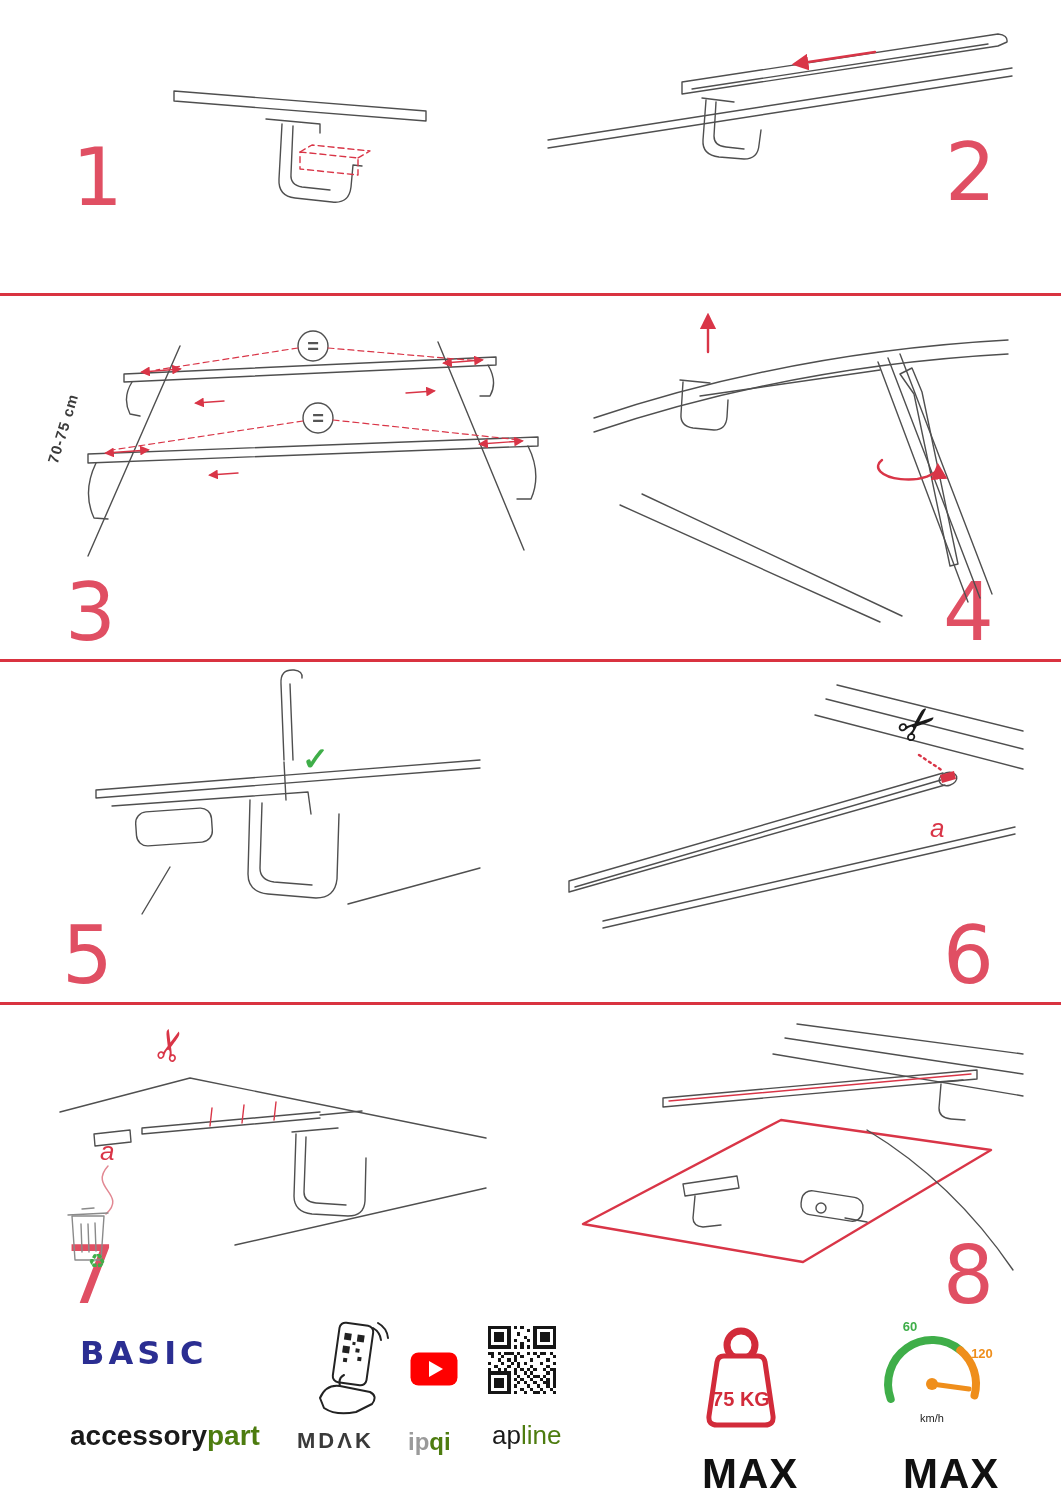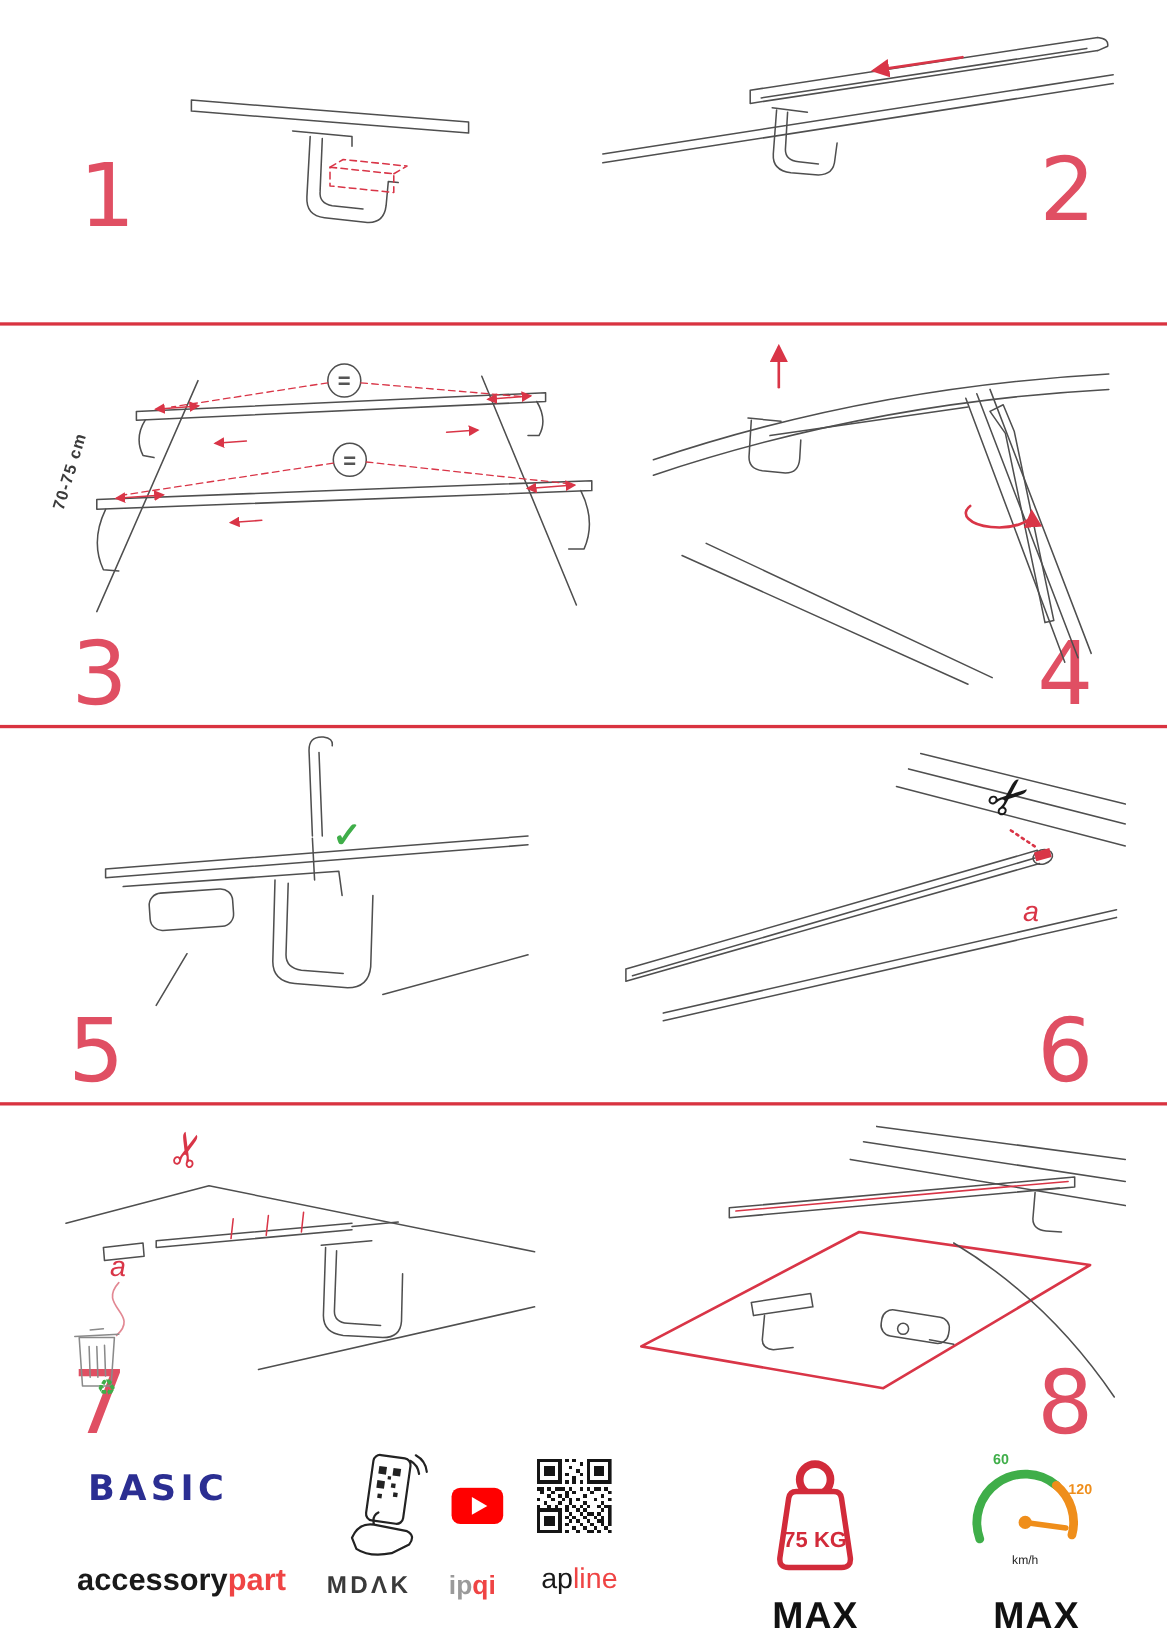--- a/index.html
+++ b/index.html
@@ -30,26 +30,26 @@
   .sciss-red{font-size:42px;fill:#d93547;}
   .lab{font-size:26px;fill:#d93547;font-family:"Liberation Serif",serif;font-style:italic;}
   .recy{font-size:20px;fill:#3fae49;}
   .wt{font-size:20px;font-weight:bold;fill:#d22b3a;text-anchor:middle;}
   .sp-low{font-size:13px;font-weight:bold;fill:#3fae49;text-anchor:middle;}
   .sp-high{font-size:13px;font-weight:bold;fill:#ef8e1b;text-anchor:middle;}
   .sp-unit{font-size:11px;fill:#222;text-anchor:middle;}
 
   .brand{position:absolute;left:80px;top:1334px;font-size:32px;font-weight:bold;color:#2b2e92;letter-spacing:4px;font-family:"DejaVu Sans",sans-serif;}
   .wordmark{position:absolute;left:70px;top:1420px;font-size:28px;font-weight:bold;color:#1a1a1a;}
-  .wordmark .red, .apline .red, .ipqi .red{color:#ef4444;}
+  .wordmark .red, .apline .red, .ipqi .red{color:#4d7c0f;}
   .mdak{position:absolute;left:297px;top:1428px;font-size:22px;font-weight:bold;color:#3a3a3a;letter-spacing:3px;}
   .ipqi{position:absolute;left:408px;top:1428px;font-size:24px;font-weight:bold;}
   .ipqi .gray{color:#9a9a9a;}
   .apline{position:absolute;left:492px;top:1420px;font-size:26px;font-weight:normal;color:#1a1a1a;}
-  .max{position:absolute;font-size:34px;font-weight:bold;color:#111;letter-spacing:1px;font-family:"Liberation Sans",sans-serif;}
+  .max{position:absolute;font-size:42px;font-weight:bold;color:#111;letter-spacing:1px;font-family:"Liberation Sans",sans-serif;}
 </style>
 </head>
 <body>
 
 <div class="page">
 
   <svg width="0" height="0" style="position:absolute">
     <defs>
       <marker id="ar" viewBox="0 0 10 10" refX="8" refY="5" markerWidth="7" markerHeight="7" orient="auto-start-reverse">
         <path d="M0,0 L10,5 L0,10 Z" fill="#d93547" stroke="none"></path>

